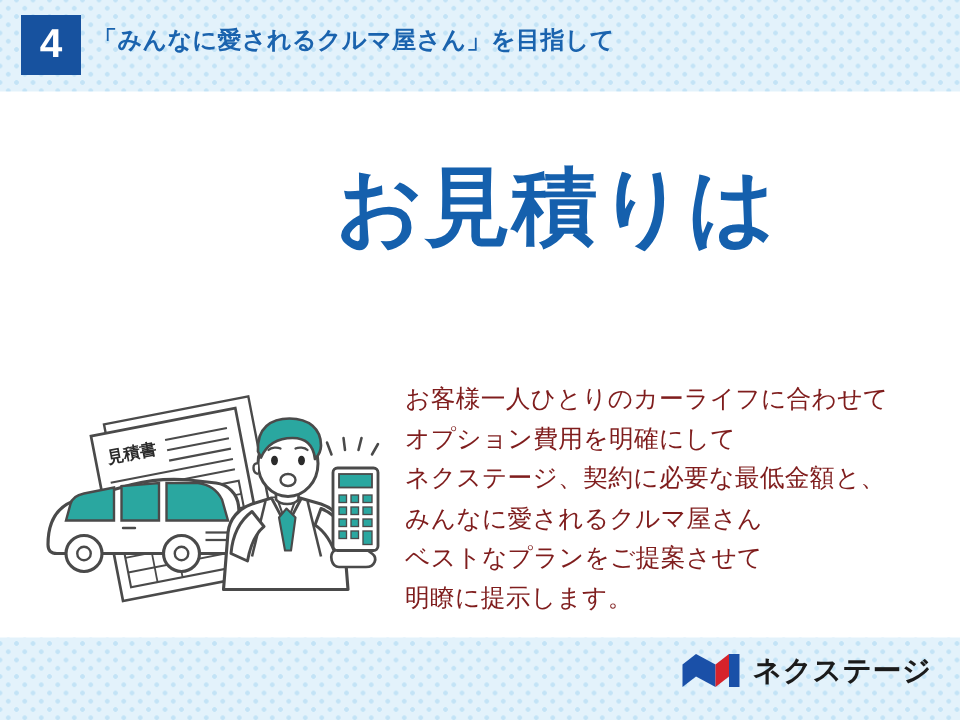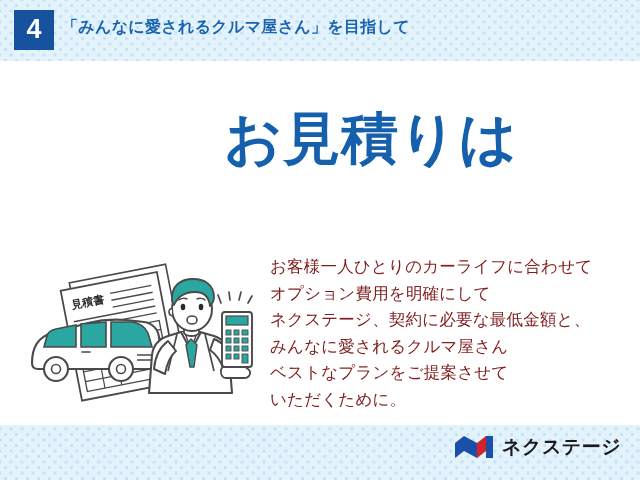--- a/index.html
+++ b/index.html
@@ -115,21 +115,21 @@
     <div id="headline">
       <span class="hl-line">お見積りは</span>
     </div>
 
     <div id="body-copy">
       <span class="bc-line">お客様一人ひとりのカーライフに合わせて</span>
       <span class="bc-line">オプション費用を明確にして</span>
       <span class="bc-line">ネクステージ、契約に必要な最低金額と、</span>
       <span class="bc-line">みんなに愛されるクルマ屋さん</span>
       <span class="bc-line">ベストなプランをご提案させて</span>
-      <span class="bc-line">いただくために。</span>
+      <span class="bc-line">明瞭に提示します。</span>
     </div>
 
     <div id="illustration">
       <svg width="250" height="165" viewBox="0 0 250 165" fill="none" xmlns="http://www.w3.org/2000/svg">
 
         <g transform="rotate(-11 128 70)">
 
           <rect x="60" y="18" width="98" height="112" fill="#ffffff" stroke="#4a4a4a" stroke-width="1.6"></rect>
 
           <rect x="50" y="24" width="98" height="112" fill="#ffffff" stroke="#4a4a4a" stroke-width="1.8"></rect>

